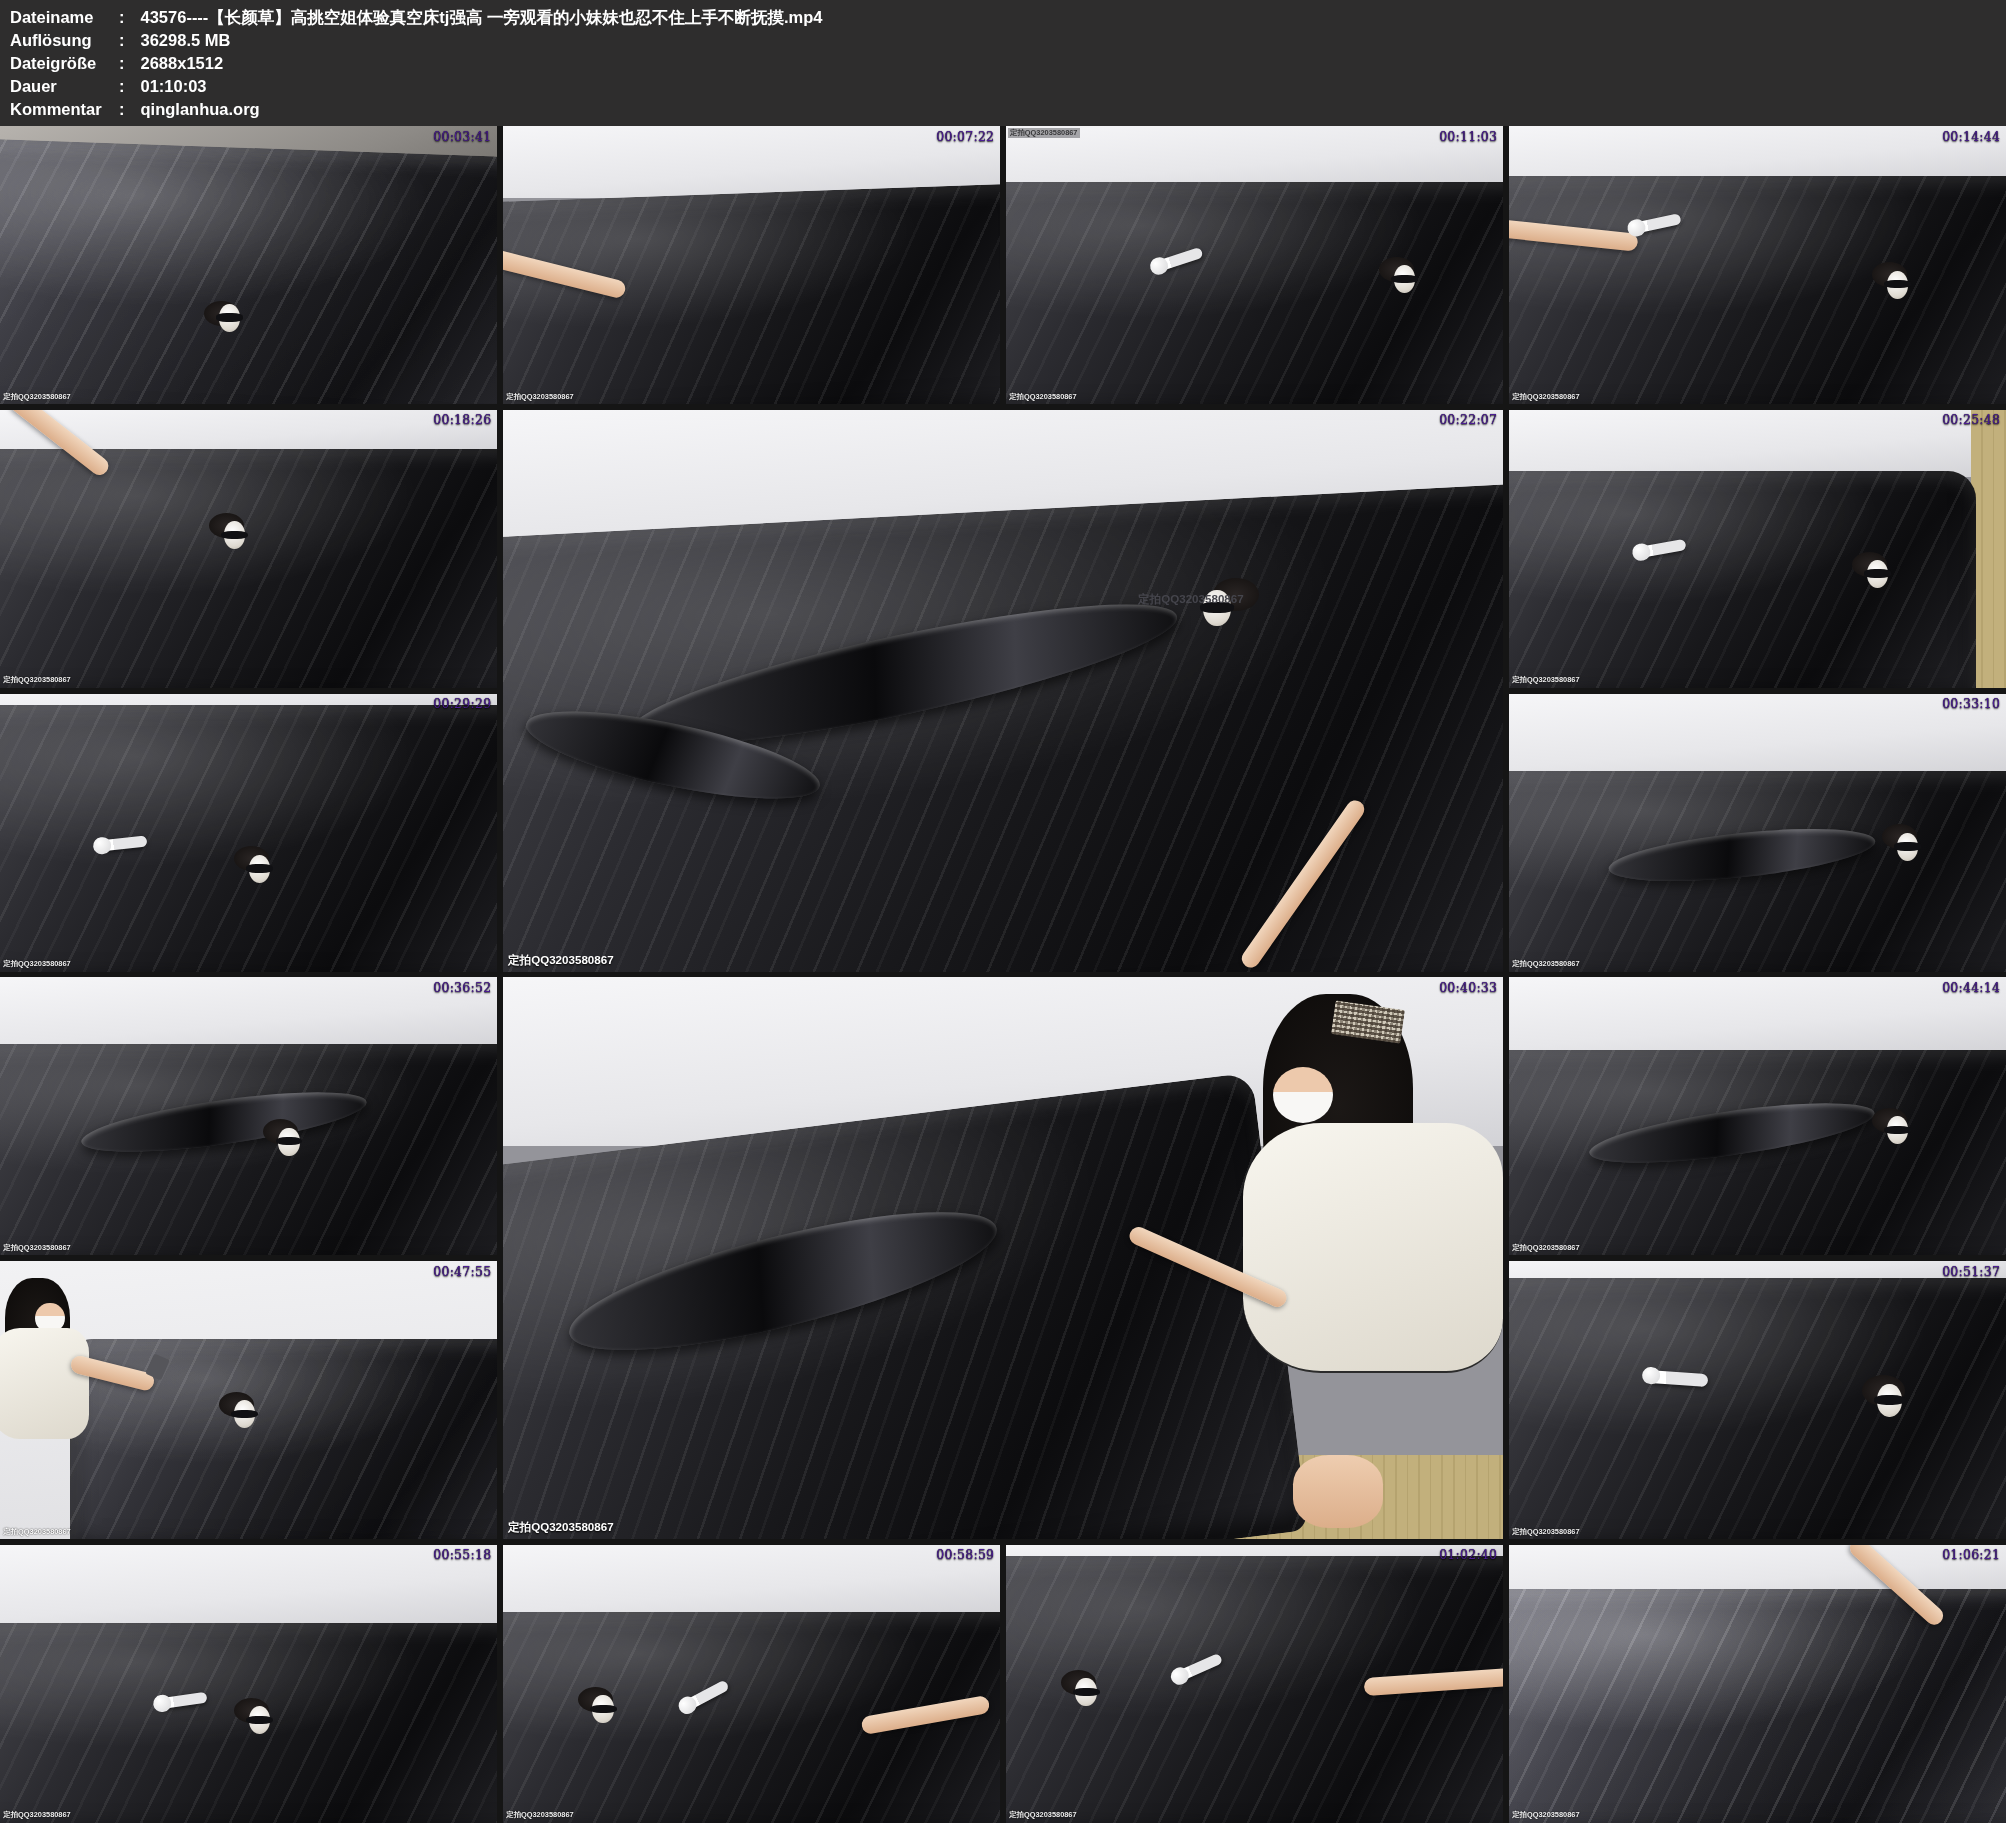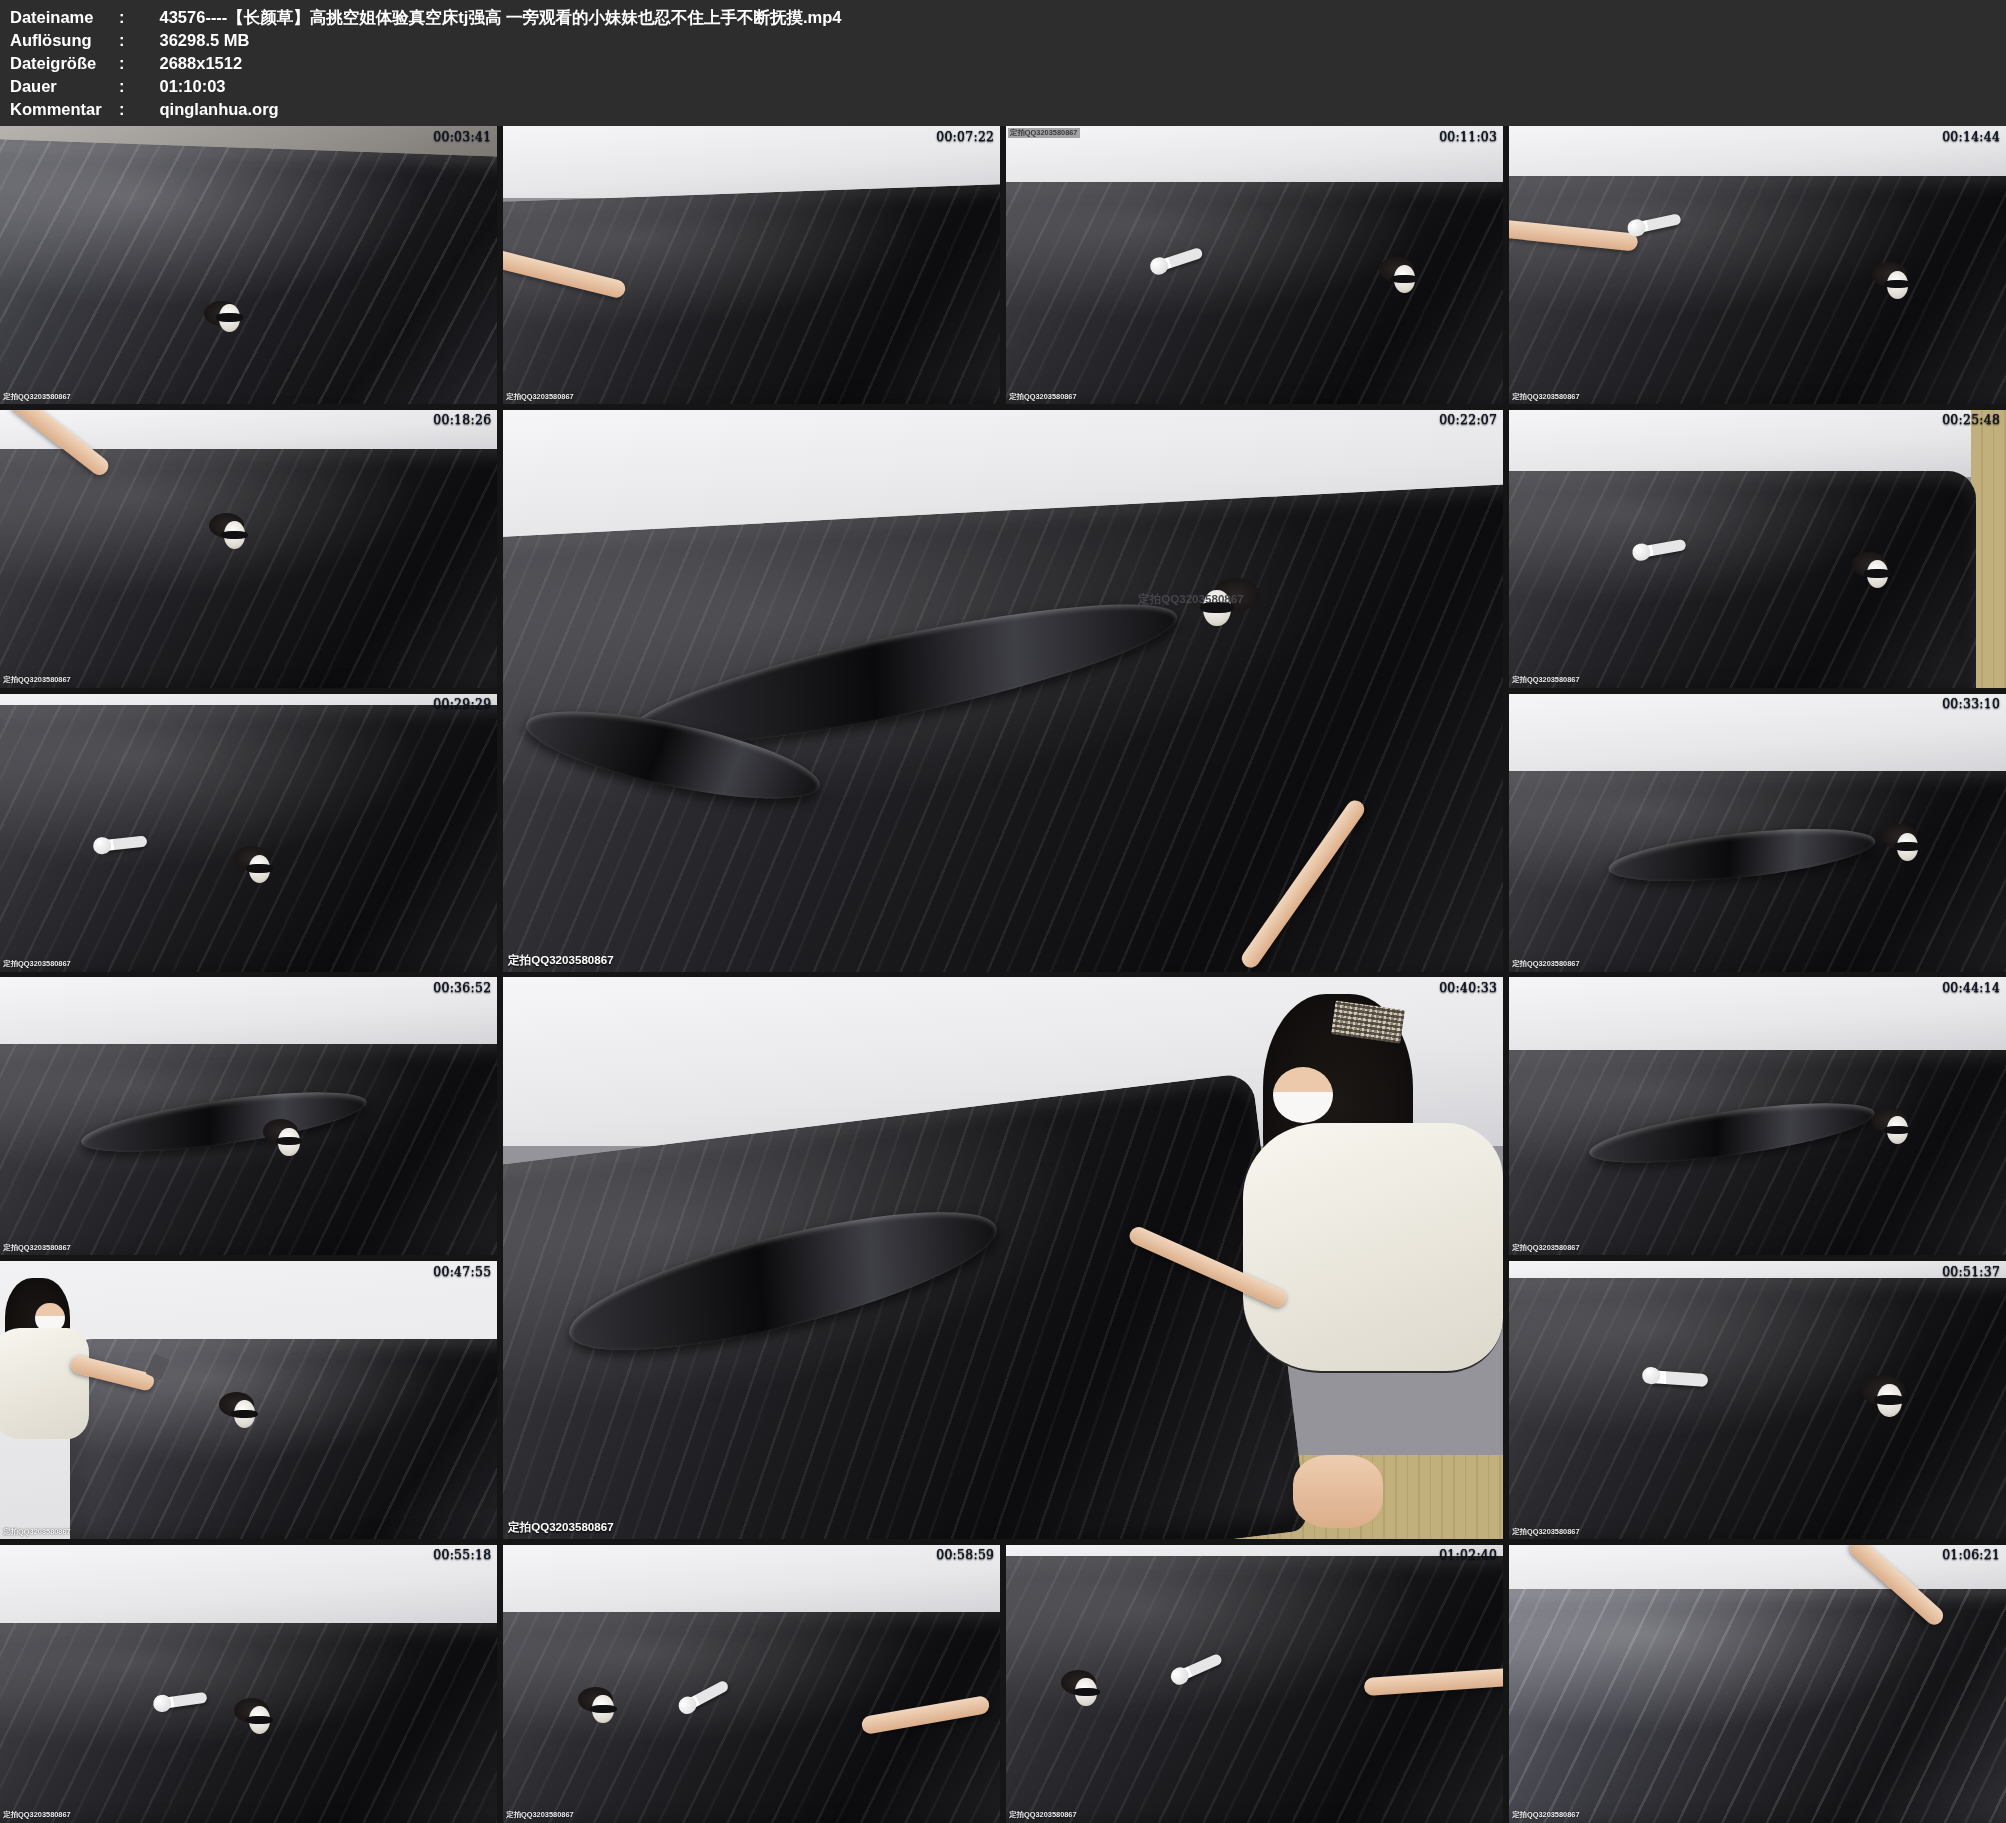--- a/index.html
+++ b/index.html
@@ -3,21 +3,21 @@
 <meta charset="utf-8">
 <style>
   html,body{margin:0;padding:0;background:#151515;}
   body{width:2006px;height:1823px;position:relative;font-family:"Liberation Sans",sans-serif;}
 
   
   .header{height:126px;box-sizing:border-box;background:#2e2d2d;padding:5.8px 0 0 10px;}
   .hrow{display:flex;line-height:23px;font-size:16.5px;font-weight:700;color:#ffffff;white-space:nowrap;}
   .hlabel{width:109px;flex:none;}
   .hsep{width:21.5px;flex:none;}
-  .hval{flex:1;margin-left:19px;}
+  .hval{flex:1;}
 
   
   .sheet{display:grid;box-sizing:border-box;width:2006px;height:1698px;
     grid-template-columns:repeat(4,1fr);
     grid-template-rows:repeat(6,278px);
     gap:5.8px;padding-bottom:2.5px;background:#151515;
     grid-template-areas:
       "a1  a2  a3  a4"
       "a5  b1  b1  a7"
       "a8  b1  b1  a9"
@@ -52,21 +52,21 @@
     background:radial-gradient(circle at 35% 30%,#ffffff,#d6d6d8);}
   .arm{width:124px;height:18px;border-radius:10px;
     background:linear-gradient(180deg,#f1d6bd,#dcae8a);box-shadow:0 1.7px 5px rgba(0,0,0,.4);}
   .tatami{background:repeating-linear-gradient(90deg,#c2b07c 0 10px,#b5a36f 10px 11.6px);}
   .skin{background:linear-gradient(180deg,#eecdb0,#dcae8a);border-radius:40%;}
   .cloth{background:linear-gradient(160deg,#f8f6ef,#ddd8cc);border-radius:30% 22% 22% 30%;}
   .dhair{background:radial-gradient(#1c1816,#0c0a09);border-radius:42% 42% 36% 36%;}
 
   
   .ts{position:absolute;top:2.5px;right:5.8px;margin:0;font-family:"DejaVu Serif",serif;
-    font-size:12.4px;color:#0f172a;letter-spacing:0.3px;
+    font-size:12.4px;color:#4c1d95;letter-spacing:0.3px;
     text-shadow:0 0.8px 1.7px rgba(0,0,0,.95),0 0 0.8px #000;}
   .wm{position:absolute;font-family:"Liberation Sans",sans-serif;color:#ffffff;white-space:nowrap;}
   .wm.s{left:3.3px;bottom:2.5px;font-size:7.4px;opacity:.92;text-shadow:0 0 1.7px #000;}
   .wm.bl{left:5px;bottom:4.1px;font-size:11.6px;text-shadow:0 0.8px 1.7px #000;}
   .wm.mid{font-size:11.6px;color:#45454c;}
   .badge{position:absolute;top:1.7px;left:1.7px;font-size:7.4px;line-height:10px;color:#38383a;
     background:rgba(151,151,154,.85);padding:0 2.5px;font-family:"Liberation Sans",sans-serif;white-space:nowrap;}
 </style>
 </head>
 <body>

